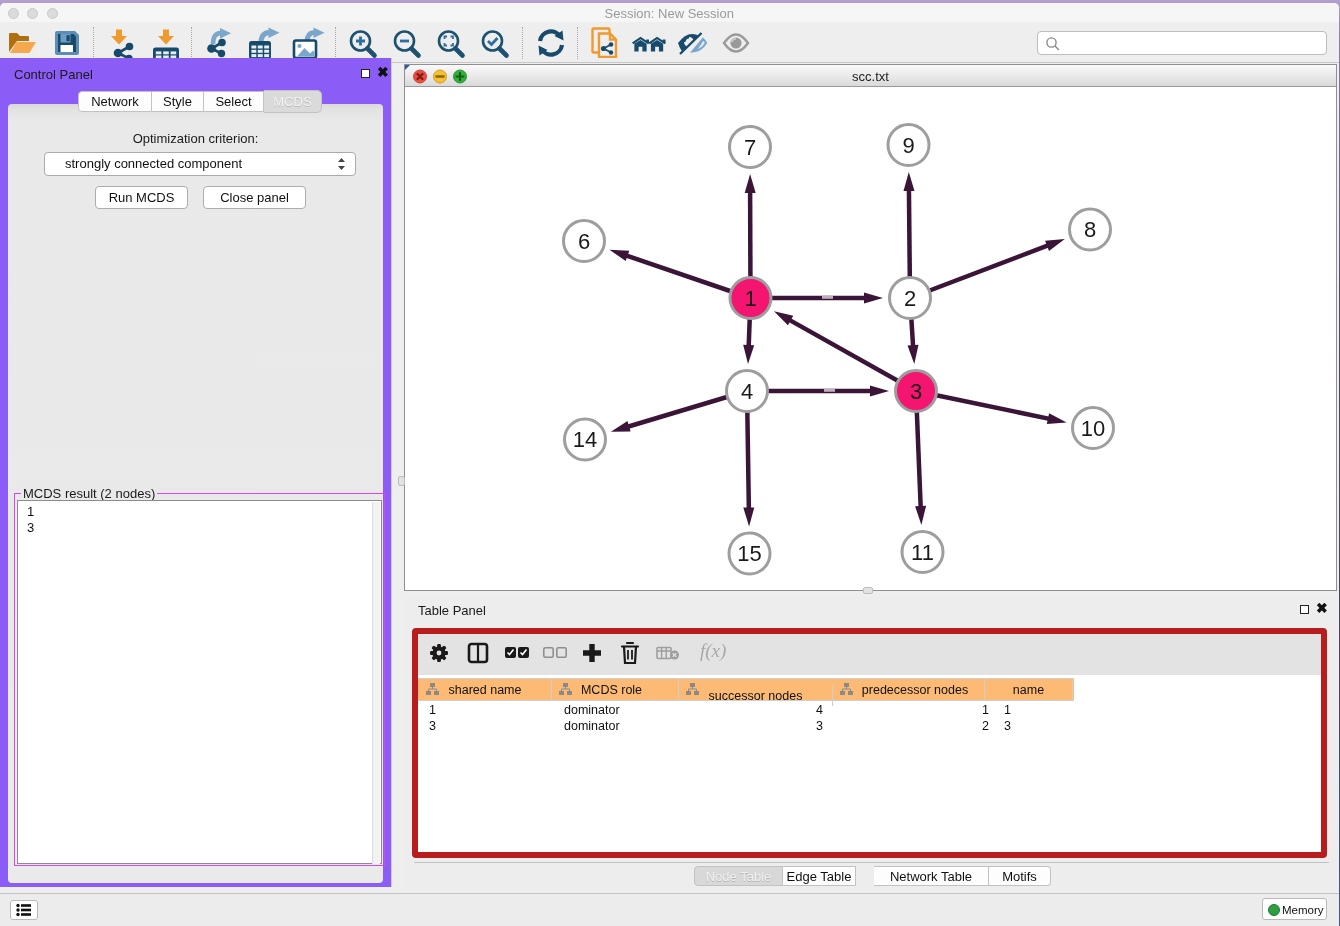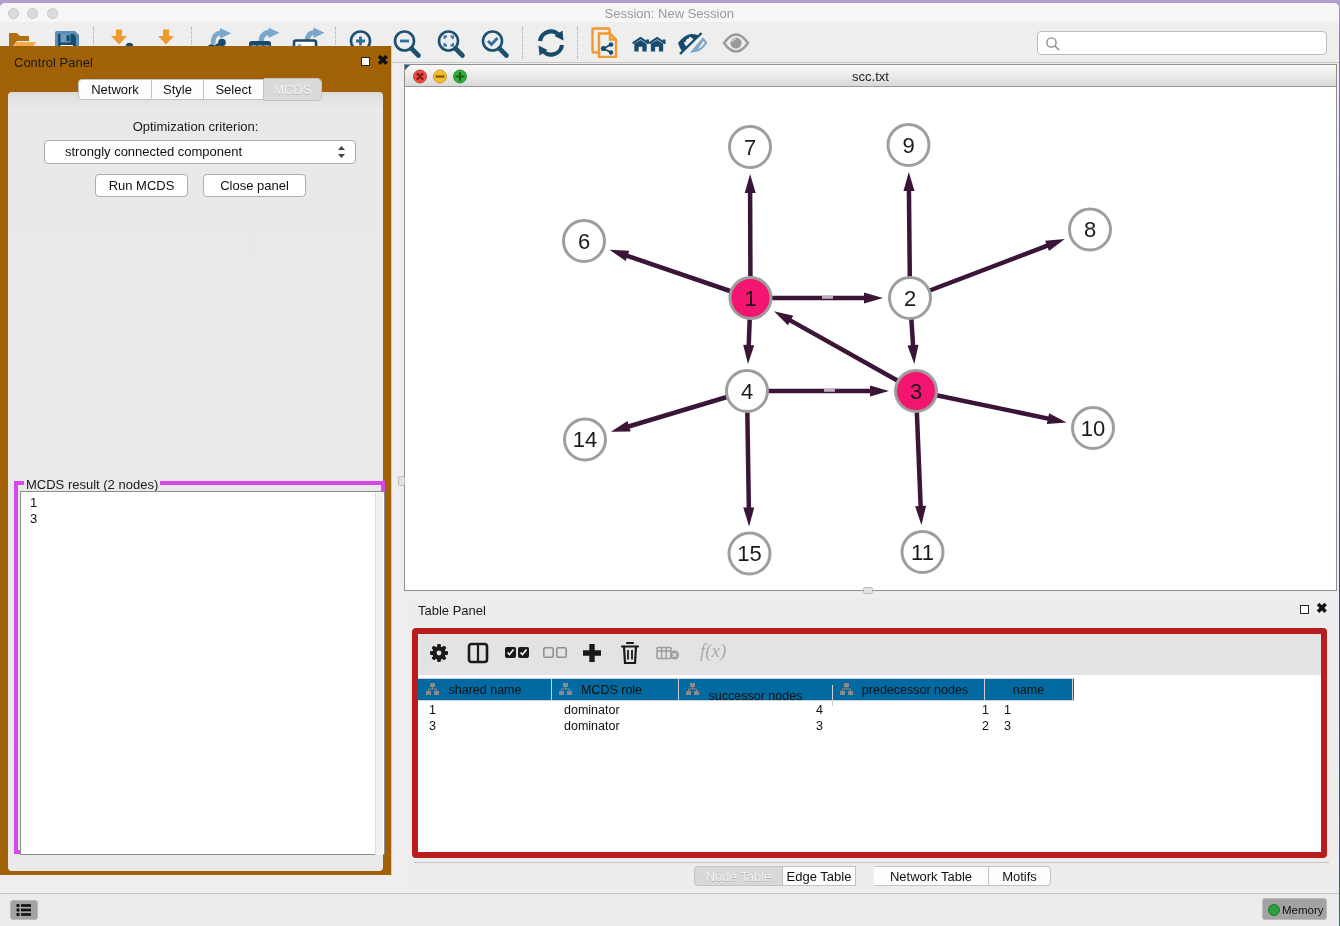--- a/index.html
+++ b/index.html
@@ -15,72 +15,72 @@
 .title-text { position:absolute; top:3px; width:100%; text-align:center;
   font-size:13px; color:#9a9a9a; }
 .toolbar { position:absolute; left:0; top:19px; width:100%; height:41px;
   background:#eeeeee; border-bottom:1px solid #c6c6c6; }
 .tsep { position:absolute; top:5px; height:32px; width:0;
   border-left:1px dotted #a8a8a8; }
 .ticon { position:absolute; top:0; }
 .searchbox { position:absolute; left:1037px; top:9px; width:290px; height:24px;
   background:#ffffff; border:1px solid #bdbdbd; border-radius:4px; }
 
-.cpanel { position:absolute; left:0; top:43px; width:392px; height:829px;
-  background:#a16207; border-right:1px solid #cccccc; }
+.cpanel { position:absolute; left:0; top:55px; width:392px; height:829px;
+  background:#8b5cf6; border-right:1px solid #cccccc; }
 .phead { font-size:13px; color:#1a1a1a; }
 .float-btn { position:absolute; width:9px; height:9px; border:1.5px solid #222; background:#fff; }
 .close-x { position:absolute; font-size:14px; font-weight:bold; color:#111; line-height:11px; }
 .cp-content { position:absolute; left:8px; top:46px; width:375px; height:779px;
   background:#e9e9e9; border-radius:4px;
   background:linear-gradient(180deg,#d9d9d9 0px,#e2e2e2 5px,#e9e9e9 18px,#eaeaea 100%); }
 .tabs-row { position:absolute; z-index:5; font-size:13px; color:#111; }
 .tab { position:absolute; top:0; height:21px; background:#fdfdfd; border:1px solid #c2c2c2;
   text-align:center; line-height:20px; }
 .tab.sel { background:#dadada; color:#f2f2f2; text-shadow:0 1px 0 #bbb; }
 .optlabel { position:absolute; left:0; top:73px; width:100%; text-align:center; font-size:13px; color:#1a1a1a; }
 .dropdown { position:absolute; left:44px; top:94px; width:312px; height:24px; background:#ffffff;
   border:1px solid #ababab; border-radius:4px; font-size:13px; color:#111; line-height:22px; padding-left:20px; }
 .mbtn { position:absolute; top:128px; height:23px; background:#ffffff; border:1px solid #adadad;
   border-radius:4px; font-size:13px; color:#111; text-align:center; line-height:21px; }
 .fieldset { position:absolute; left:14px; top:435px; width:371px; height:373px;
-  border:4px solid #d946ef; }
+  border:1px solid #d946ef; }
 .legend { position:absolute; left:6px; top:-8px; background:#e9e9e9; padding:0 2px;
   font-size:13px; color:#1a1a1a; line-height:15px; }
 .resultbox { position:absolute; left:2px; top:6px; width:365px; height:364px; background:#ffffff;
   border:1px solid #8c8c8c; font-size:13px; color:#111; padding:3px 0 0 9px; line-height:16px; }
 .rscroll { position:absolute; right:1px; top:1px; width:8px; height:362px; background:#f2f2f2;
   border-left:1px solid #dcdcdc; }
 
 .netwin { position:absolute; left:404px; top:61px; width:933px; height:527px;
   border:1px solid #8f8f8f; background:#ffffff; }
 .net-title { position:absolute; left:0; top:0; width:100%; height:22px;
   background:linear-gradient(180deg,#f9f9f9 0%,#ececec 45%,#d9d9d9 100%);
   border-bottom:1px solid #9a9a9a; }
 .net-title .txt { position:absolute; width:100%; text-align:center; top:4px; font-size:13px; color:#1d1d1d; }
 .corner-tri { position:absolute; left:0; top:0; width:0; height:0;
   border-top:5px solid #2b5a9b; border-right:5px solid transparent; }
 
 .tpanel { position:absolute; left:404px; top:594px; width:933px; height:296px; background:#ededed; }
 .tcontainer { position:absolute; left:8px; top:31px; width:915px; height:230px;
   background:#ffffff; border:6px solid #b91c1c; border-radius:4px; overflow:hidden; }
 .ttoolbar { position:absolute; left:0; top:0; width:100%; height:41px; background:#e3e3e3; }
-.thead { position:absolute; left:0; top:44px; height:23px; background:#0369a1;
+.thead { position:absolute; left:0; top:44px; height:23px; background:#fdba74;
   border-top:1px solid #cfcfcf; border-bottom:1px solid #cfcfcf; }
 .thcell { position:absolute; top:0; height:100%; border-right:1px solid #cfcfcf;
   font-size:12.5px; color:#111; text-align:center; line-height:22px; }
 .trow { position:absolute; font-size:12.5px; color:#111; }
 .btabs { position:absolute; font-size:13px; color:#111; }
 .btab { position:absolute; top:0; height:20px; background:#fdfdfd; border:1px solid #c2c2c2;
   text-align:center; line-height:19px; }
 .btab.sel { background:#d8d8d8; color:#f0f0f0; text-shadow:0 1px 0 #b5b5b5; }
 
 .statusbar { position:absolute; left:0; top:890px; width:100%; height:33px;
   background:#ececec; border-top:1px solid #c3c3c3; }
-.sb-btn { position:absolute; background:#a3a3a3; border:1px solid #b9b9b9; border-radius:3px; }
+.sb-btn { position:absolute; background:#ffffff; border:1px solid #b9b9b9; border-radius:3px; }
 </style>
 </head>
 <body>
 <div class="win">
   <div class="titlebar">
     <div class="tl-circle" style="left:8px;"></div>
     <div class="tl-circle" style="left:27px;"></div>
     <div class="tl-circle" style="left:47px;"></div>
     <div class="title-text">Session: New Session</div>
   </div>

